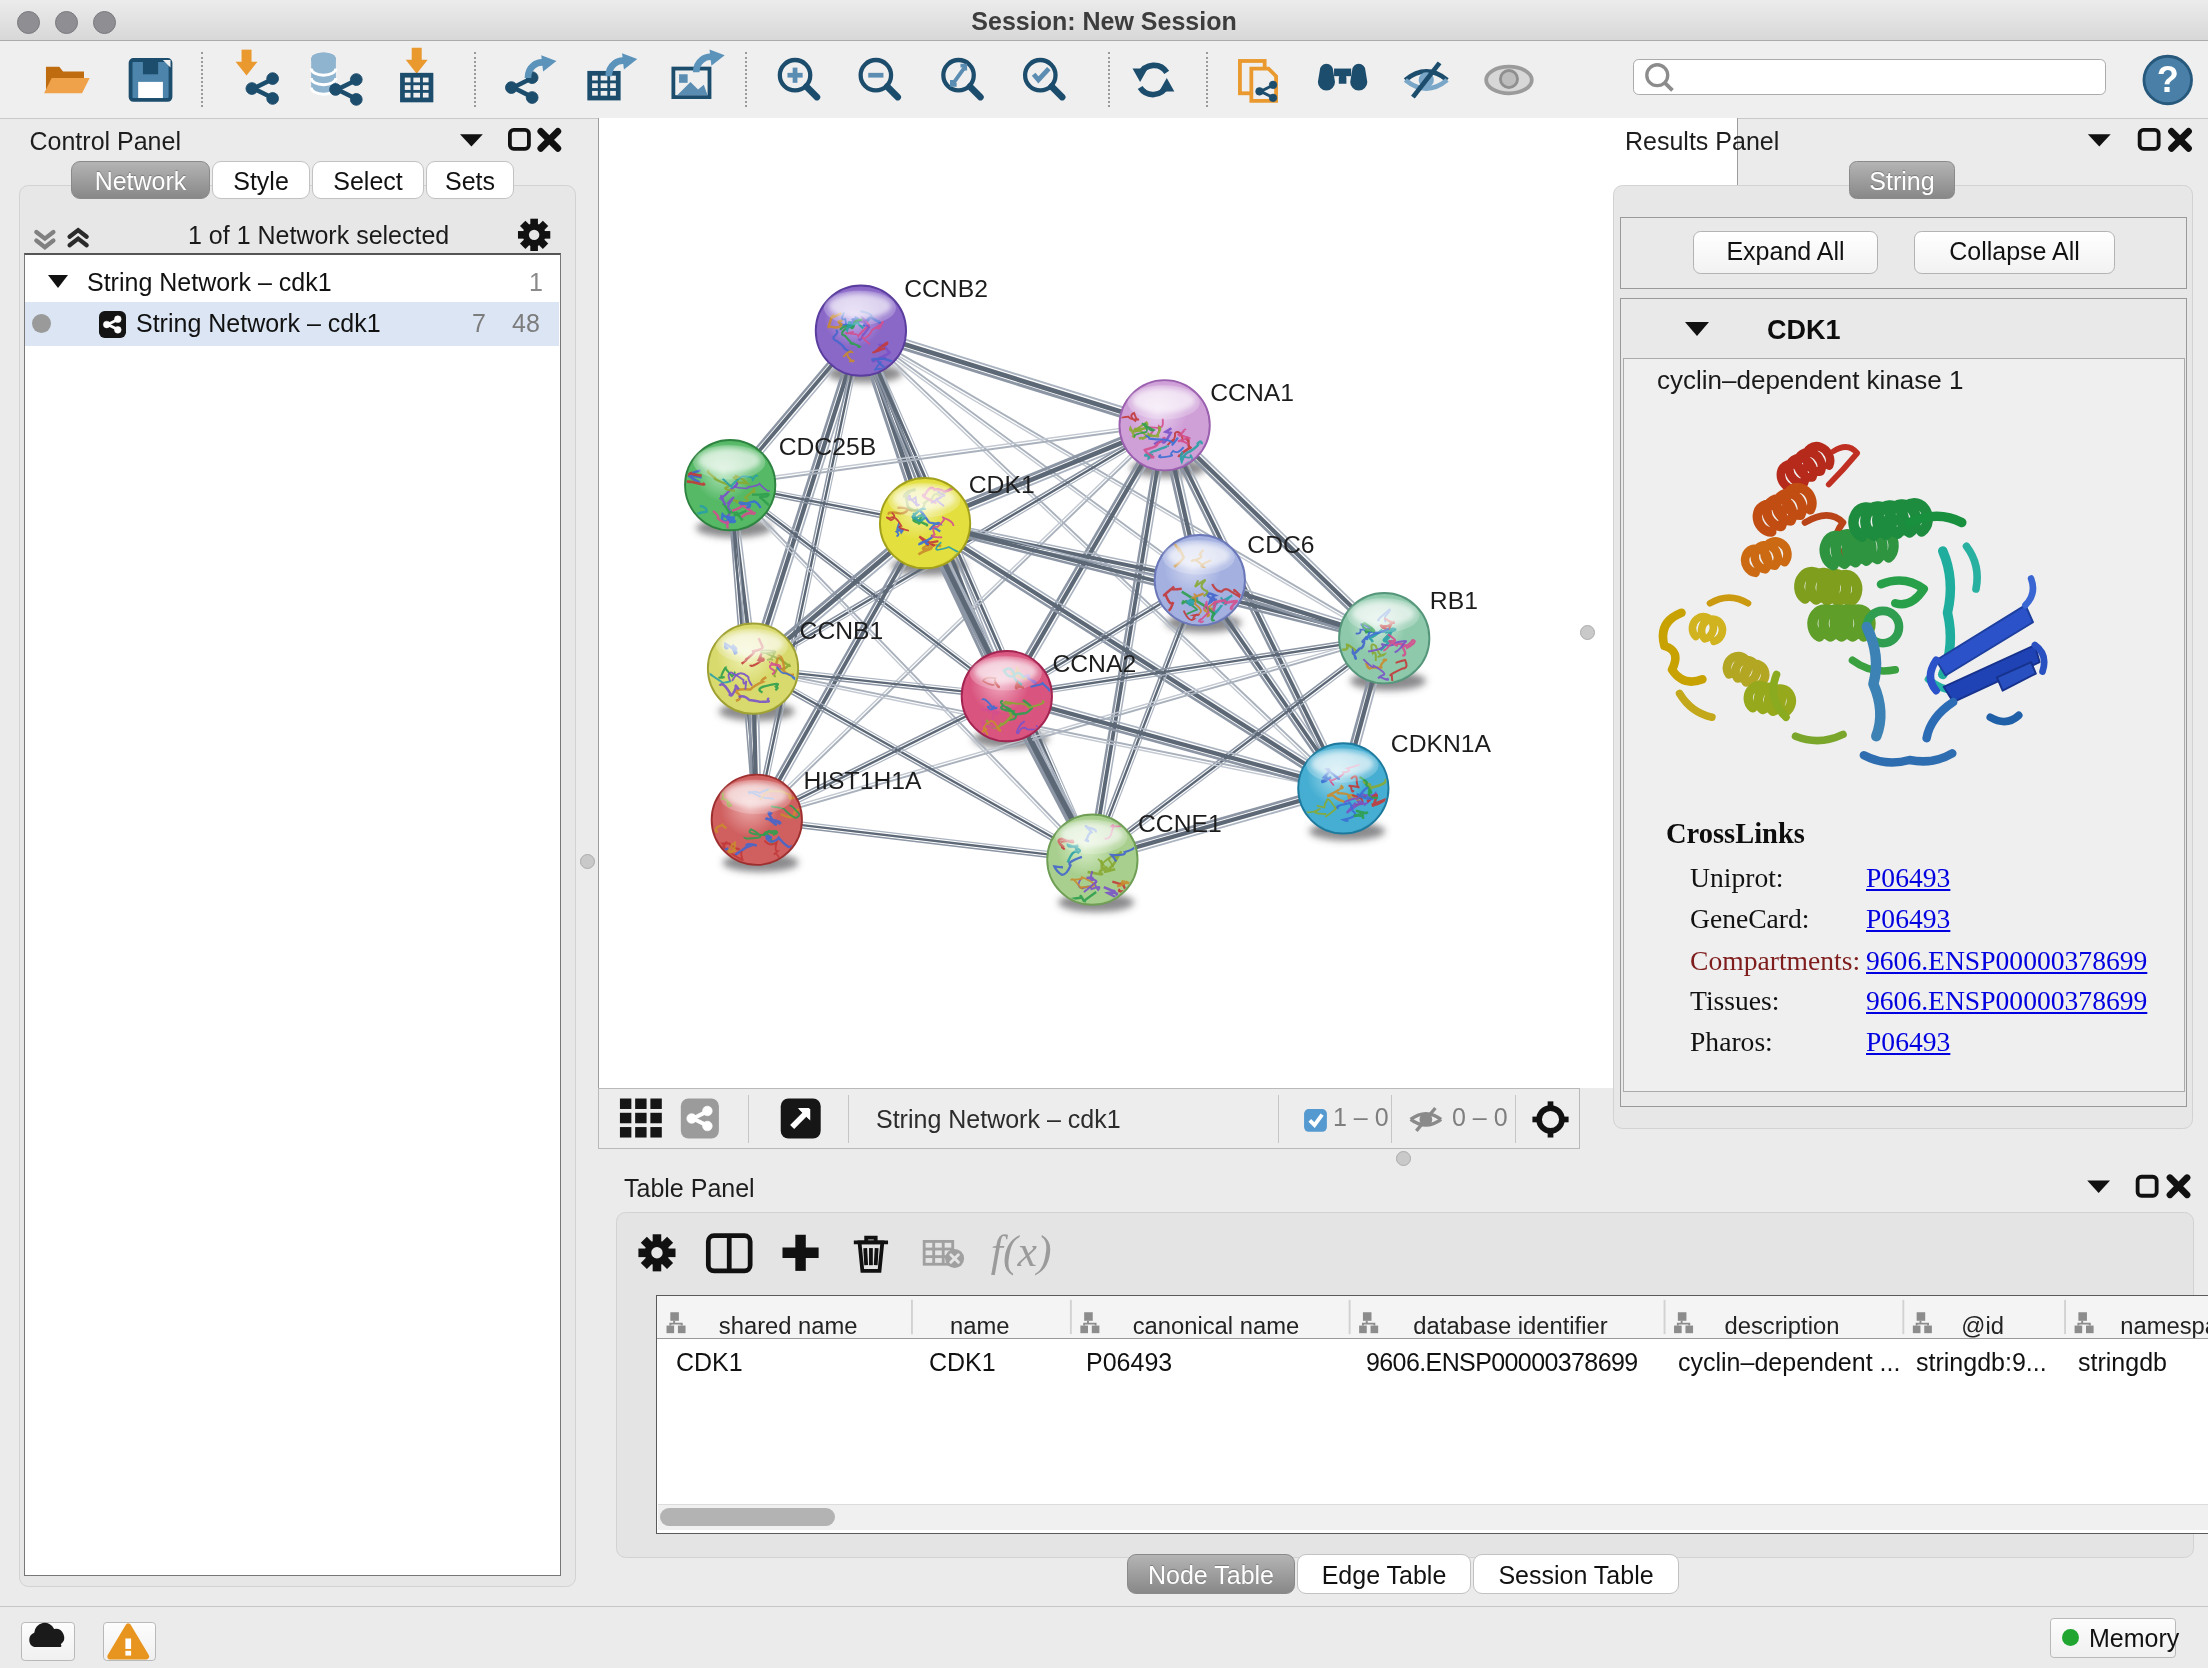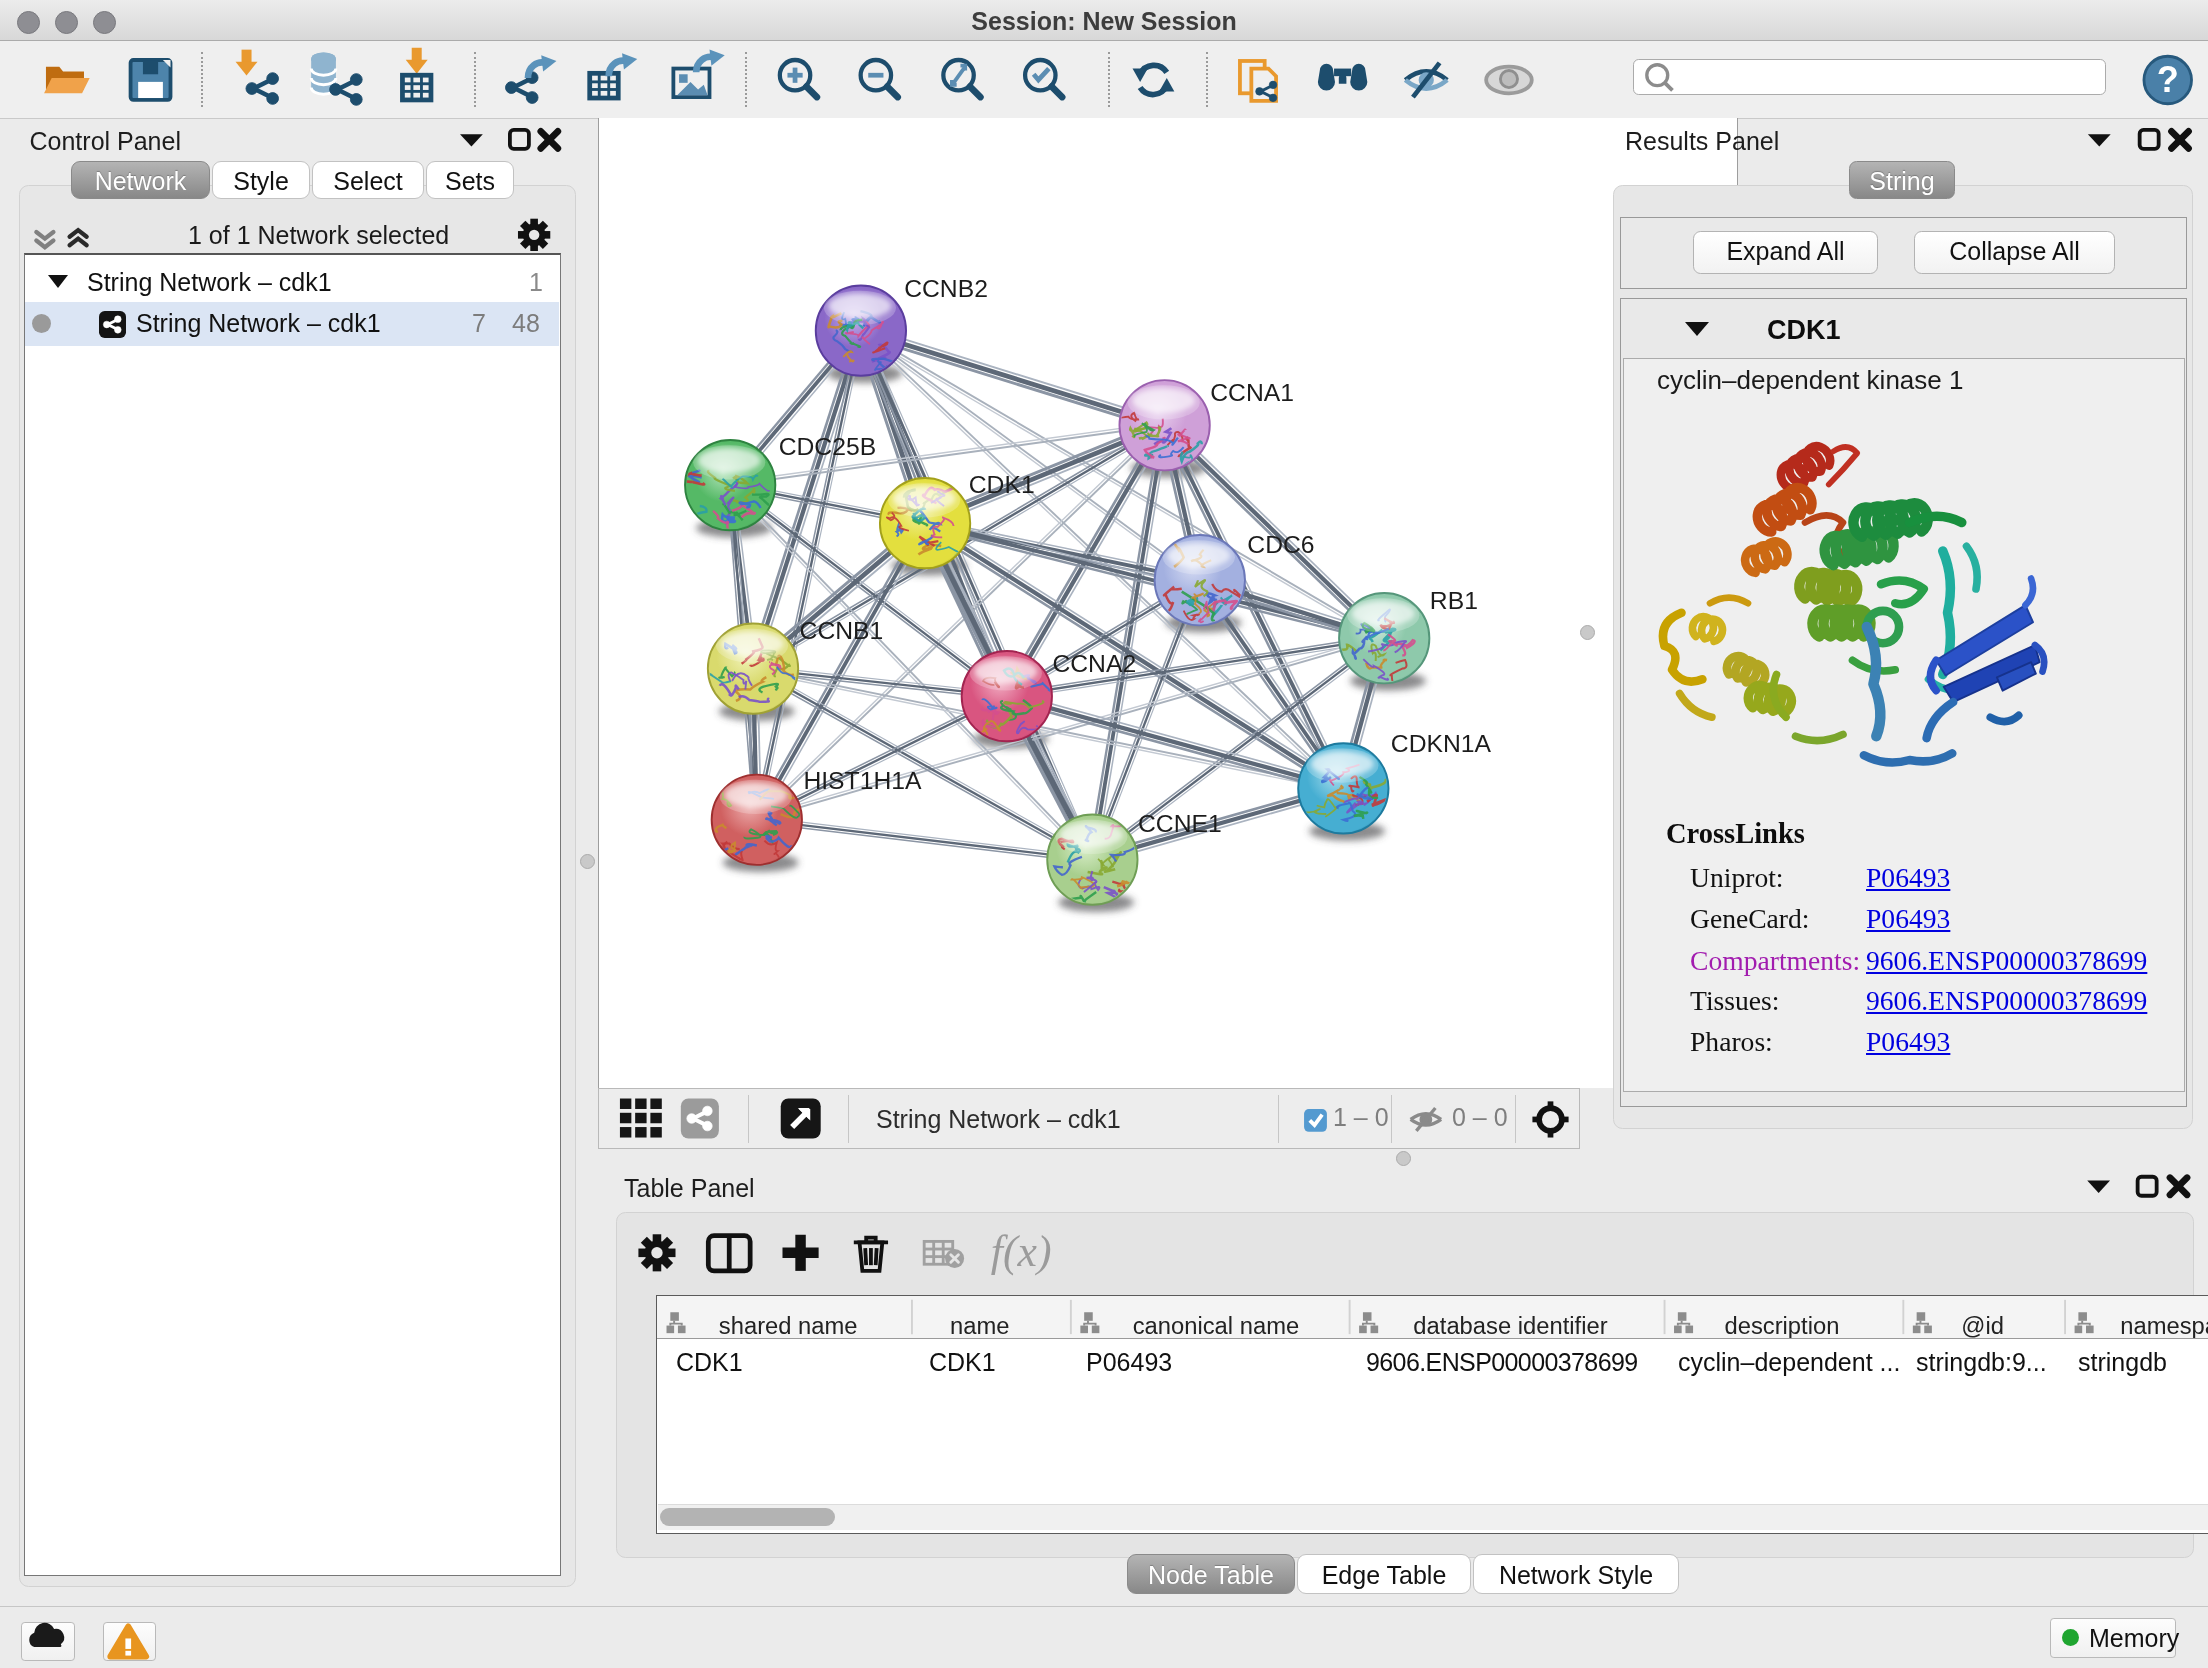--- a/index.html
+++ b/index.html
@@ -889,21 +889,21 @@
           <path d="M 298 240 Q 286 258 298 272 " stroke="#2b52c8" stroke-width="8"></path>
           <path d="M 392 182 Q 404 170 398 154 " stroke="#3a66d4" stroke-width="7"></path>
           <path d="M 402 224 Q 416 234 410 252 " stroke="#2850c0" stroke-width="7"></path>
           <path d="M 316 284 Q 292 300 288 322 " stroke="#2c6cb4" stroke-width="9"></path>
         </svg></div>
     <div class="serif abs" style="left:84px;top:700px;font-size:28.5px;font-weight:700;color:#0d0d0d;">CrossLinks</div>
     <div class="serif abs" style="left:108px;top:744px;font-size:27.6px;color:#111;">Uniprot:</div>
     <div class="serif abs" style="left:284px;top:744px;font-size:27.6px;"><a class="blue">P06493</a></div>
     <div class="serif abs" style="left:108px;top:785px;font-size:27.6px;color:#111;">GeneCard:</div>
     <div class="serif abs" style="left:284px;top:785px;font-size:27.6px;"><a class="blue">P06493</a></div>
-    <div class="serif abs" style="left:108px;top:827px;font-size:27.6px;color:#a21caf;">Compartments:</div>
+    <div class="serif abs" style="left:108px;top:827px;font-size:27.6px;color:#7f1d1d;">Compartments:</div>
     <div class="serif abs" style="left:284px;top:827px;font-size:27.6px;"><a class="blue">9606.ENSP00000378699</a></div>
     <div class="serif abs" style="left:108px;top:867px;font-size:27.6px;color:#111;">Tissues:</div>
     <div class="serif abs" style="left:284px;top:867px;font-size:27.6px;"><a class="blue">9606.ENSP00000378699</a></div>
     <div class="serif abs" style="left:108px;top:908px;font-size:27.6px;color:#111;">Pharos:</div>
     <div class="serif abs" style="left:284px;top:908px;font-size:27.6px;"><a class="blue">P06493</a></div>
   </div>
 
   <div id="tablepanel" class="abs" style="left:598px;top:1168px;width:1610px;height:438px;">
     <div class="ptitle abs" style="left:26px;top:5.7px;">Table Panel</div>
     <div class="subpanel" style="left:18px;top:44px;width:1578px;height:346px;background:#e4e4e4;"></div>
@@ -1013,21 +1013,21 @@
     <div class="td" style="left:709px;letter-spacing:-0.6px;">9606.ENSP00000378699</div>
     <div class="td" style="left:1021px;">cyclin–dependent ...</div>
     <div class="td" style="left:1259px;">stringdb:9...</div>
     <div class="td" style="left:1421px;">stringdb</div>
     <div class="abs" style="left:1px;top:208px;width:1564px;height:25px;background:#f0f0f0;border-top:1px solid #dcdcdc;">
       <div class="abs" style="left:1.9px;top:2.9px;width:175px;height:18px;background:#b3b3b3;border-radius:9.5px;"></div>
     </div>
   </div>
   <div class="tab tabsel" style="left:1127px;top:1554px;width:168px;height:40px;line-height:40px;">Node Table</div>
   <div class="tab" style="left:1297px;top:1554px;width:174px;height:40px;line-height:40px;">Edge Table</div>
-  <div class="tab" style="left:1473px;top:1554px;width:206px;height:40px;line-height:40px;">Network Style</div>
+  <div class="tab" style="left:1473px;top:1554px;width:206px;height:40px;line-height:40px;">Session Table</div>
 
   <div id="statusbar">
       <svg class="abs" style="left:0;top:0;z-index:4;" width="285" height="62" viewBox="0 0 300 65">
         <path d="M 36 42 a 8 8 0 0 1 0 -15 a 11 11 0 0 1 21 -4 a 9 9 0 0 1 7 16 q 2 3 -2 3 Z" fill="#1a1a1a"></path>
         <path d="M 135 20 L 154 52 L 116 52 Z" fill="#e8951f" stroke="#e8951f" stroke-width="6" stroke-linejoin="round"></path>
         <rect x="132" y="33" width="6" height="11" fill="#fff"></rect>
         <rect x="132" y="46" width="6" height="5" fill="#fff"></rect>
       </svg>
     <div class="sbtn" style="left:21px;top:15px;width:54px;height:39px;"></div>
     <div class="sbtn" style="left:103px;top:15px;width:53px;height:39px;"></div>

